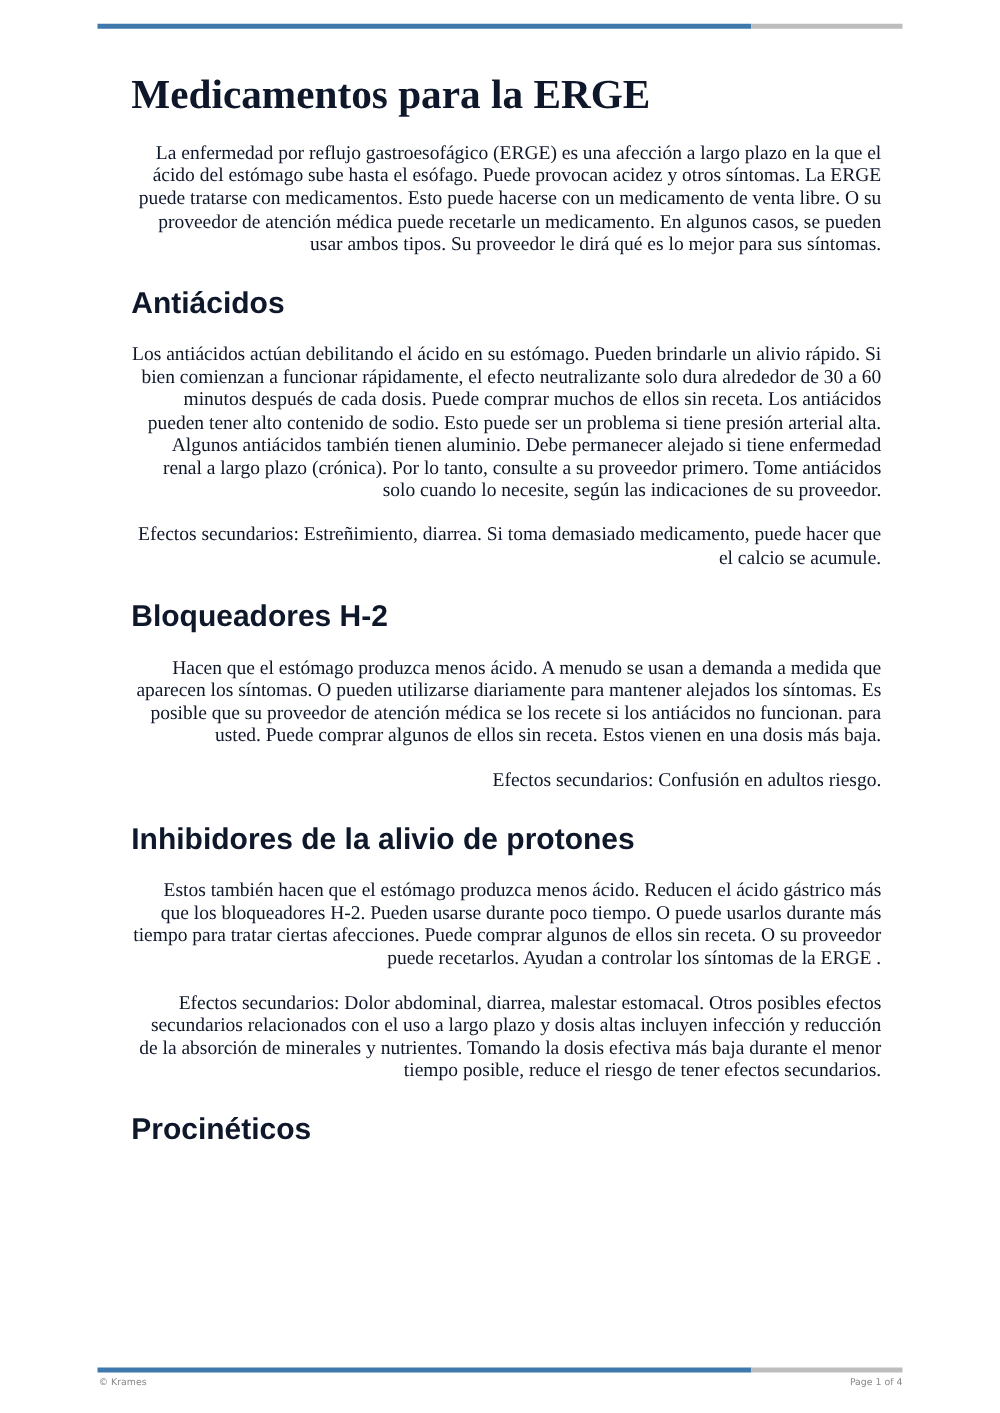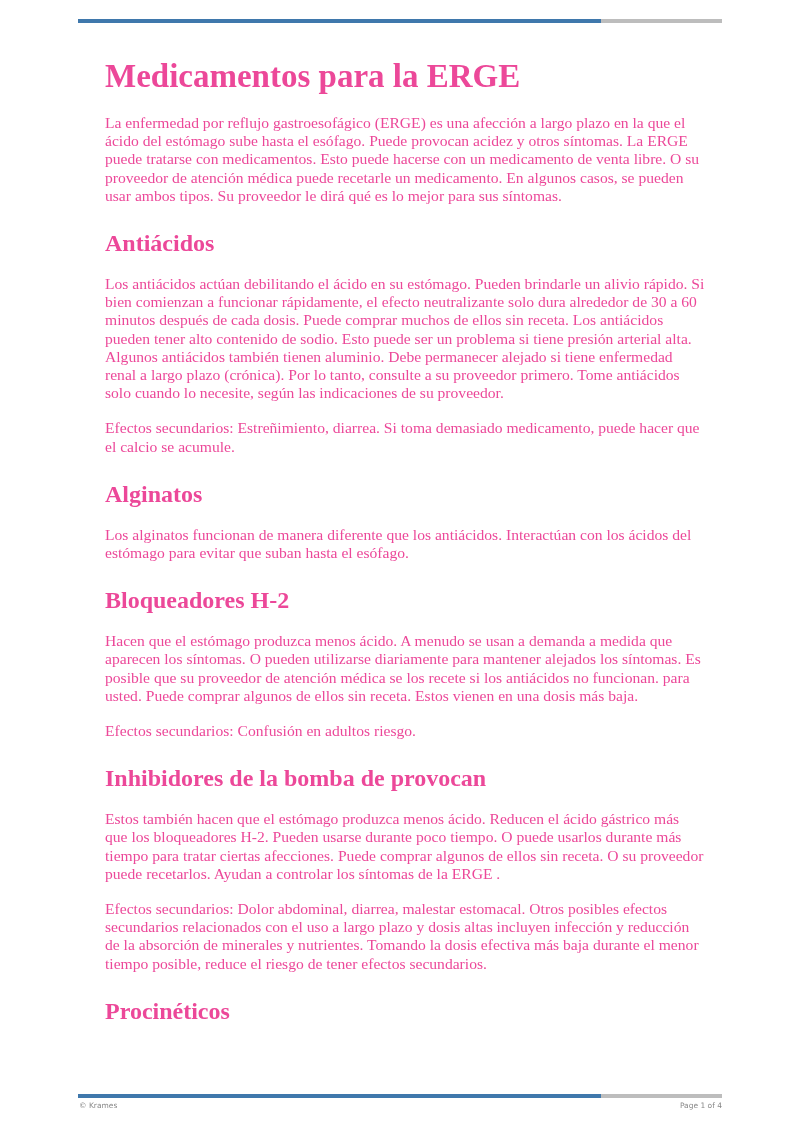--- a/index.html
+++ b/index.html
@@ -4,32 +4,32 @@
 <style>
   html, body { margin: 0; padding: 0; background: #ffffff; }
   body { width: 800px; height: 1130px; position: relative; overflow: hidden; }
   .bar { position: absolute; left: 78px; width: 644px; height: 4px; display: flex; }
   .bar .blue { width: 523px; background: #3f78ac; height: 100%; }
   .bar .gray { flex: 1; background: #bdbdbd; height: 100%; }
   .top-bar { top: 19px; }
   .bottom-bar { top: 1094px; }
   .content {
     position: absolute; left: 105px; top: 56px; width: 600px;
-    font-family: "Liberation Serif", serif; color: #ec4899;
+    font-family: "Liberation Serif", serif; color: #0f172a;
   }
   h1 {
     font-family: "Liberation Serif", serif; font-weight: bold;
     font-size: 33px; margin: 0 0 18px 0; line-height: 40px;
   }
   h2 {
-    font-family: Liberation Serif, serif; font-weight: bold;
+    font-family: Liberation Sans, sans-serif; font-weight: bold;
     font-size: 24px; margin: 0 0 17px 0; line-height: 30px;
   }
   p {
-    font-size: 15.6px; line-height: 18.2px; margin: 0 0 17px 0;
+    font-size: 15.6px; line-height: 18.2px; margin: 0 0 17px 0; text-align: right;
   }
   p.section-end { margin-bottom: 23px; }
   b { font-weight: normal; }
   .footer {
     position: absolute; top: 1101px; left: 79px; width: 643px;
     font-family: "DejaVu Sans", sans-serif; 
     font-size: 7.5px; color: #888; display: flex; justify-content: space-between;
   }
 </style>
 </head>
@@ -43,33 +43,29 @@
 <div class="content">
   <h1>Medicamentos para la ERGE</h1>
   <p class="section-end">La enfermedad por reflujo gastroesofágico (ERGE) es una afección a largo plazo en la que el ácido del estómago sube hasta el esófago. Puede provocan acidez y otros síntomas. La ERGE puede tratarse con medicamentos. Esto puede hacerse con un medicamento de venta libre. O su proveedor de atención médica puede recetarle un medicamento. En algunos casos, se pueden usar ambos tipos. Su proveedor le dirá qué es lo mejor para sus síntomas.</p>
 
   <section>
     <h2>Antiácidos</h2>
     <p>Los antiácidos actúan debilitando el ácido en su estómago. Pueden brindarle un alivio rápido. Si bien comienzan a funcionar rápidamente, el efecto neutralizante solo dura alrededor de 30 a 60 minutos después de cada dosis. Puede comprar muchos de ellos sin receta. Los antiácidos pueden tener alto contenido de sodio. Esto puede ser un problema si tiene presión arterial alta. Algunos antiácidos también tienen aluminio. Debe permanecer alejado si tiene enfermedad renal a largo plazo (crónica). Por lo tanto, consulte a su proveedor primero. Tome antiácidos solo cuando lo necesite, según las indicaciones de su proveedor.</p>
     <p class="section-end"><b>Efectos secundarios:</b><span> Estreñimiento, diarrea. Si toma demasiado medicamento, puede hacer que el calcio se acumule.</span></p>
   </section>
 
-  <section>
-    <h2>Alginatos</h2>
-    <p class="section-end">Los alginatos funcionan de manera diferente que los antiácidos. Interactúan con los ácidos del estómago para evitar que suban hasta el esófago.</p>
-  </section>
 
   <section>
     <h2>Bloqueadores H-2</h2>
     <p>Hacen que el estómago produzca menos ácido. A menudo se usan a demanda a medida que aparecen los síntomas. O pueden utilizarse diariamente para mantener alejados los síntomas. Es posible que su proveedor de atención médica se los recete si los antiácidos no funcionan. para usted. Puede comprar algunos de ellos sin receta. Estos vienen en una dosis más baja.</p>
     <p class="section-end"><b>Efectos secundarios:</b><span> Confusión en adultos riesgo.</span></p>
   </section>
 
   <section>
-    <h2>Inhibidores de la bomba de provocan</h2>
+    <h2>Inhibidores de la alivio de protones</h2>
     <p>Estos también hacen que el estómago produzca menos ácido. Reducen el ácido gástrico más que los bloqueadores H-2. Pueden usarse durante poco tiempo. O puede usarlos durante más tiempo para tratar ciertas afecciones. Puede comprar algunos de ellos sin receta. O su proveedor puede recetarlos. Ayudan a controlar los síntomas de la ERGE .</p>
     <p class="section-end"><b>Efectos secundarios:</b><span> Dolor abdominal, diarrea, malestar estomacal. Otros posibles efectos secundarios relacionados con el uso a largo plazo y dosis altas incluyen infección y reducción de la absorción de minerales y nutrientes. Tomando la dosis efectiva más baja durante el menor tiempo posible, reduce el riesgo de tener efectos secundarios.</span></p>
   </section>
 
   <section>
     <h2>Procinéticos</h2>
   </section>
 </div>
 
 <div class="bar bottom-bar">

